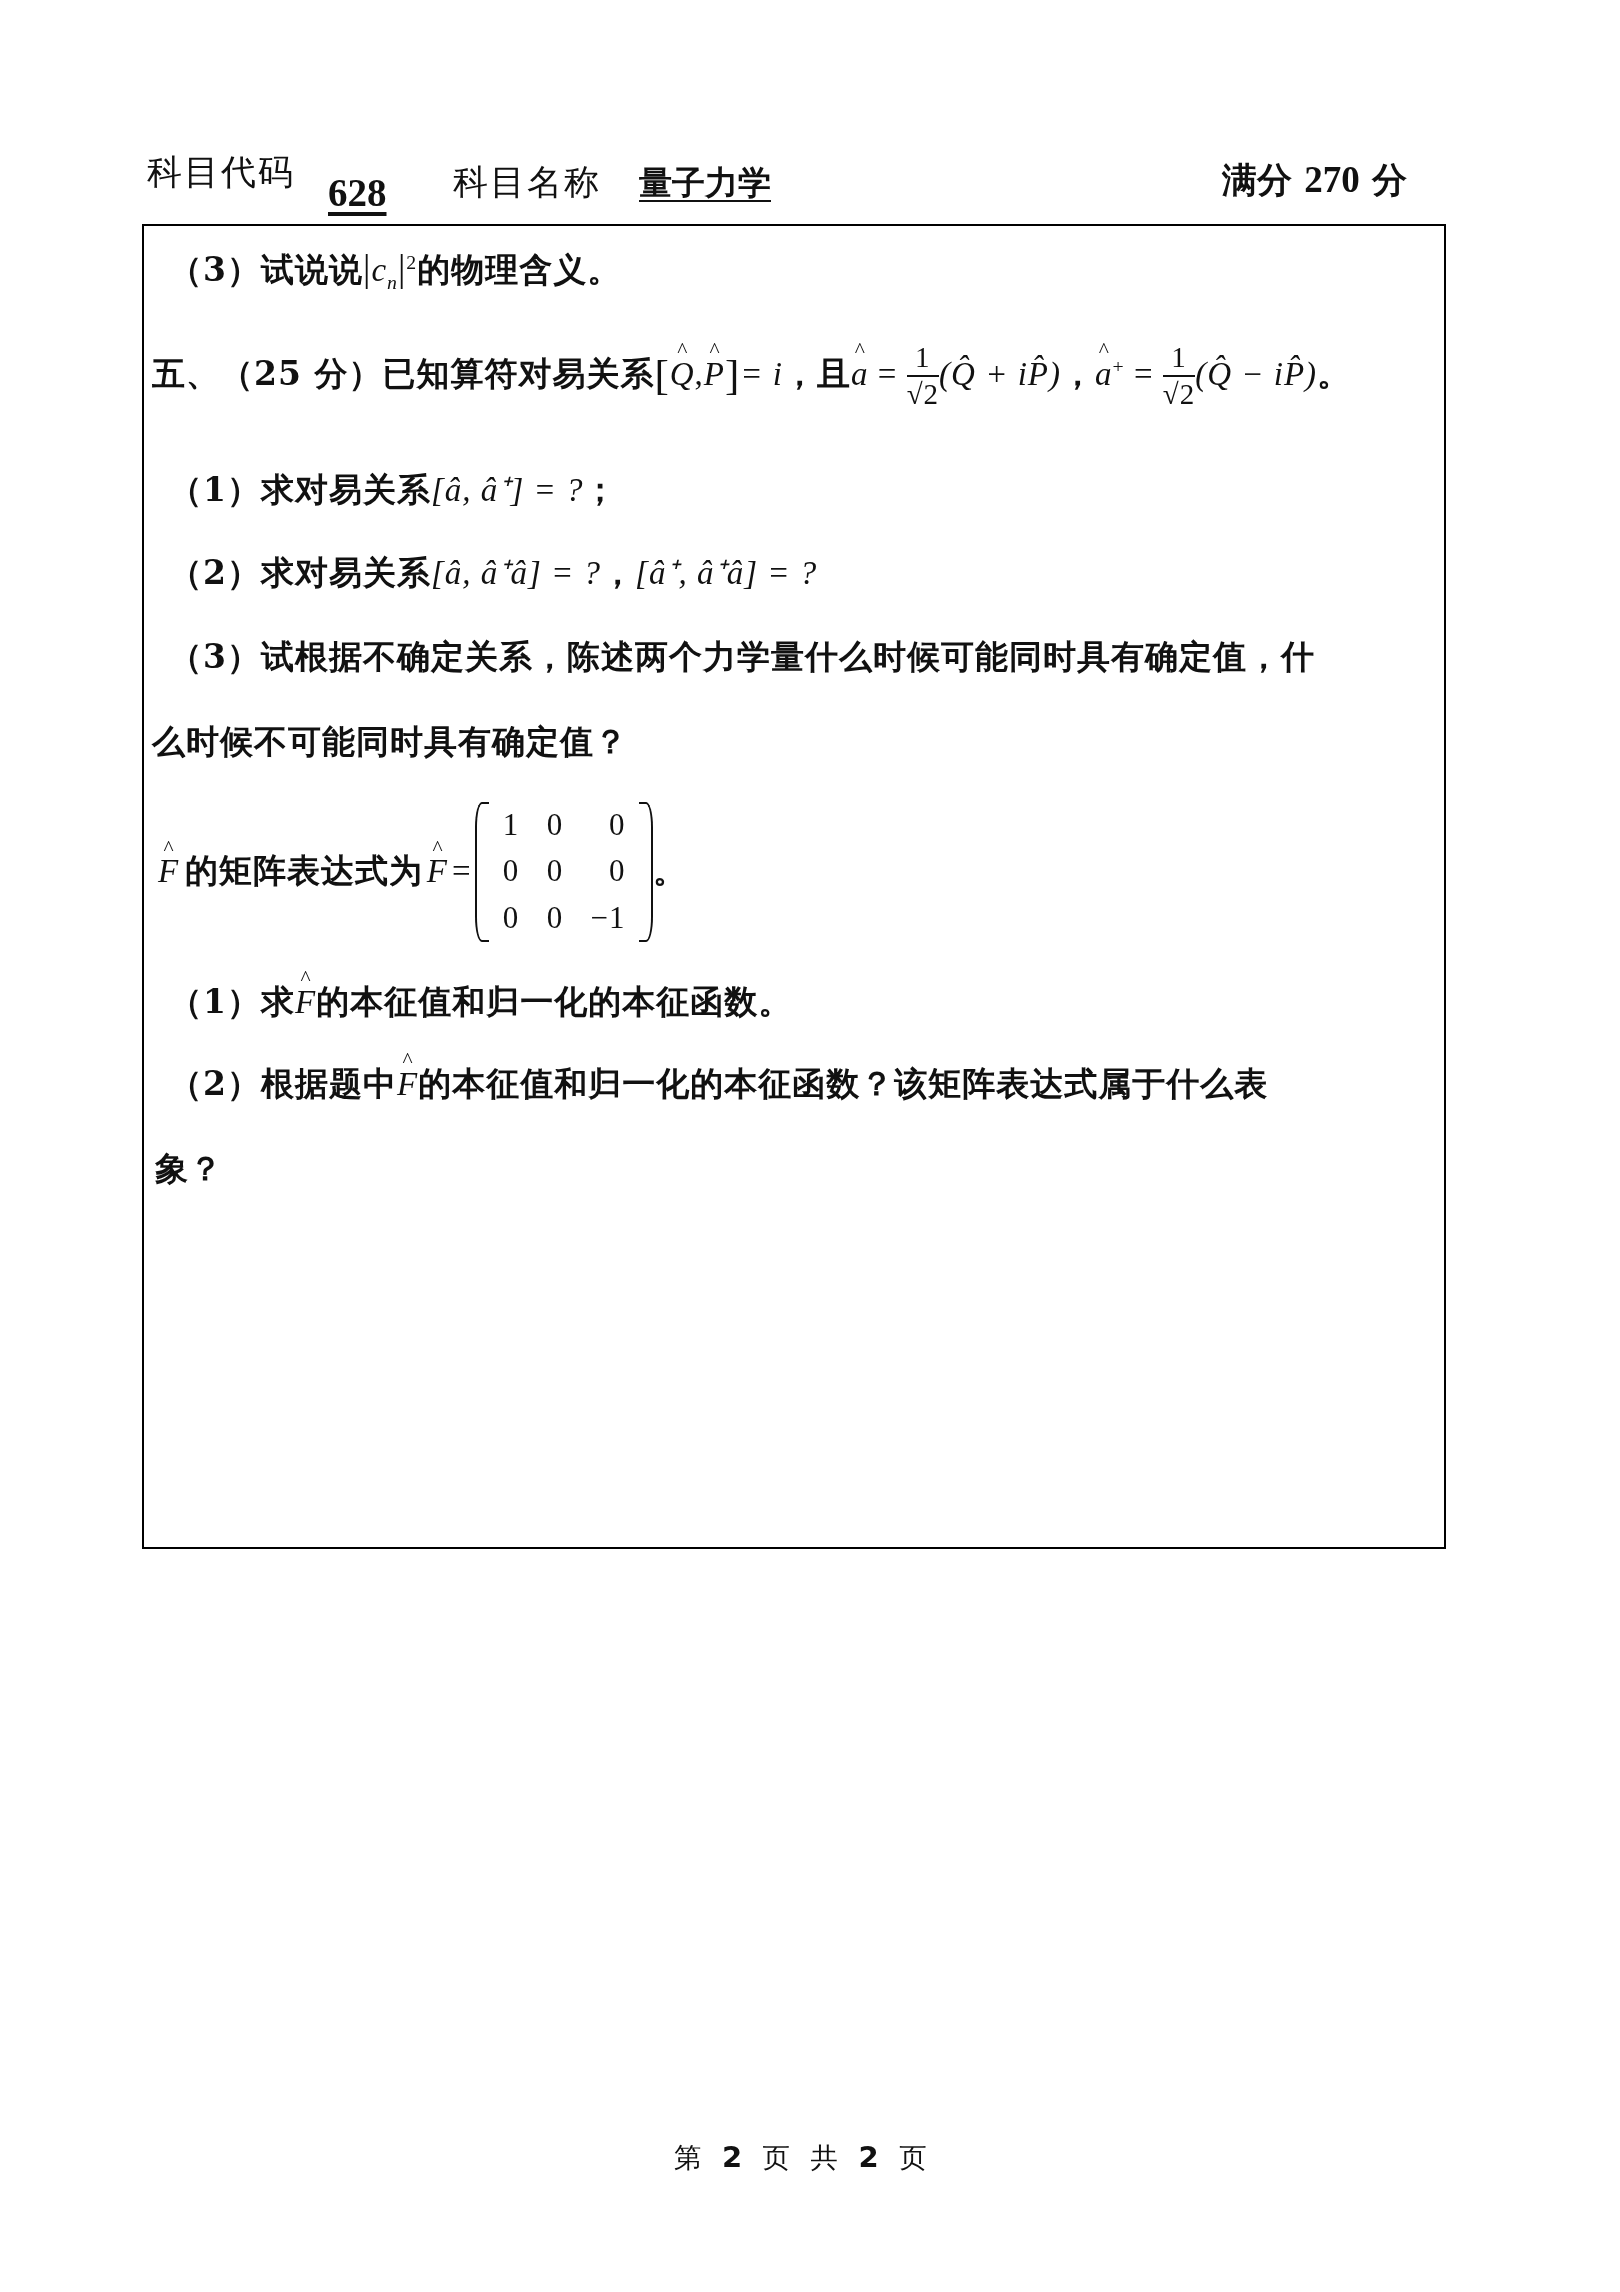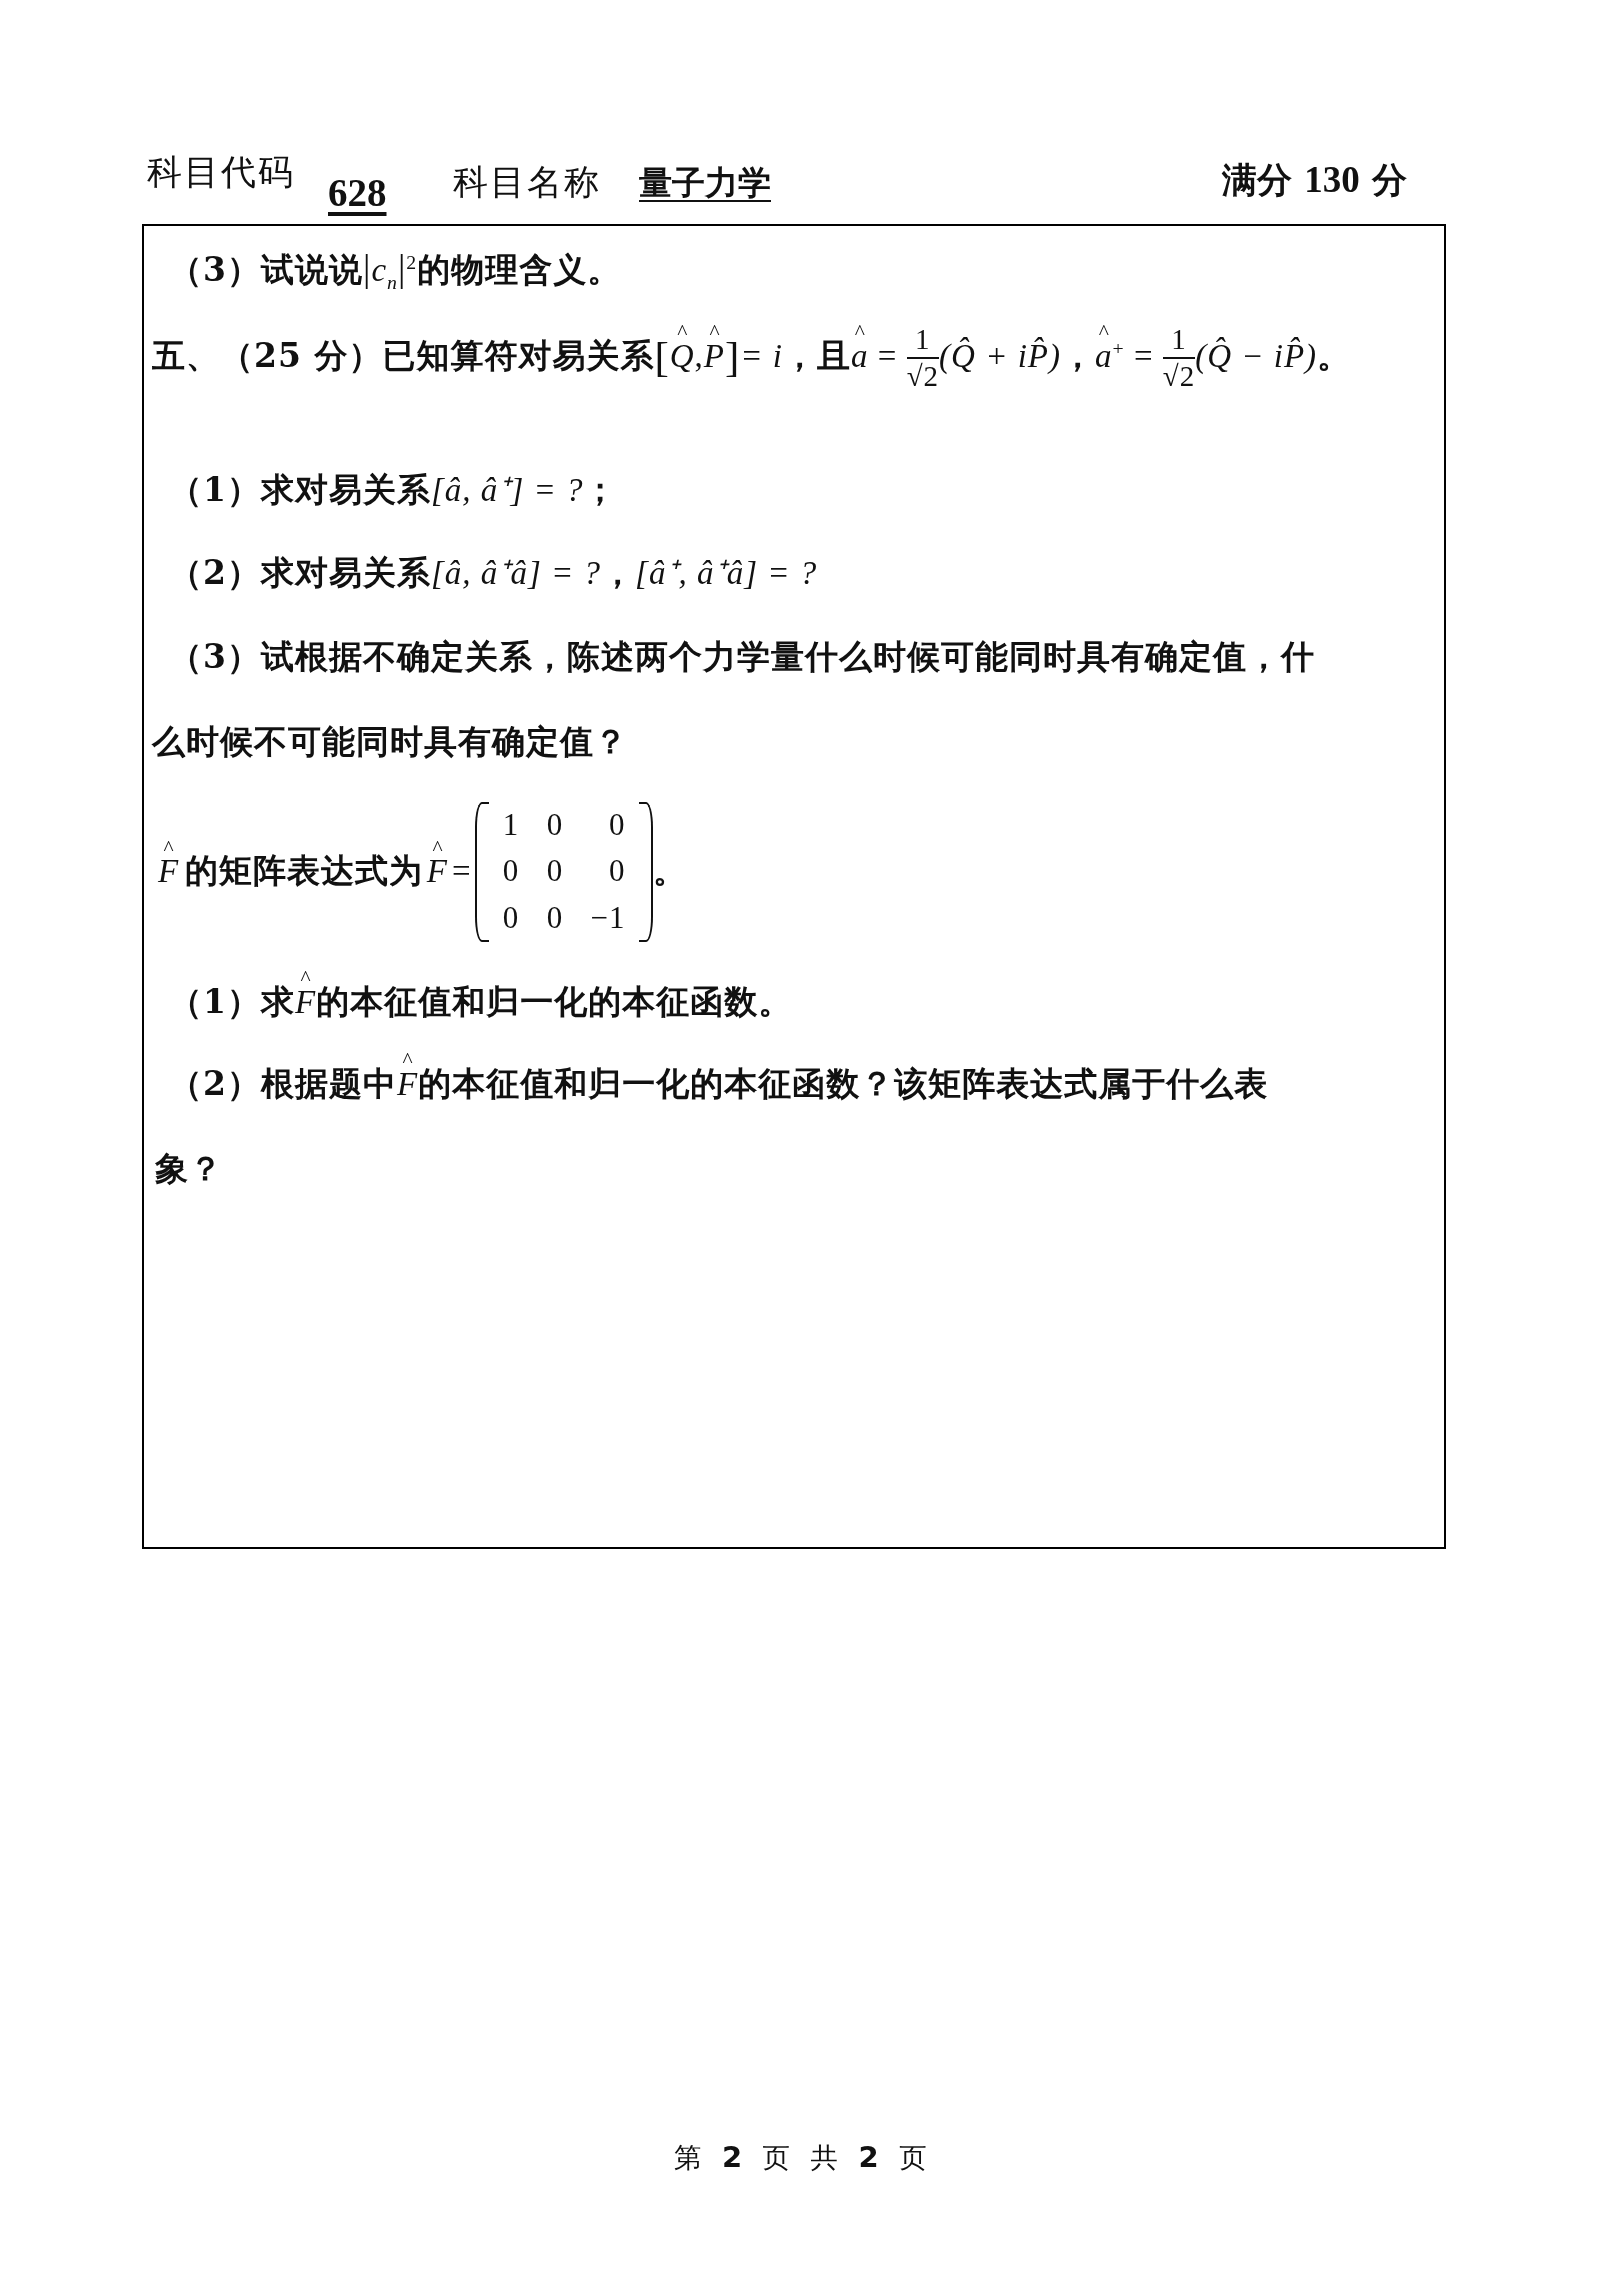--- a/index.html
+++ b/index.html
@@ -43,31 +43,31 @@
 </style>
 </head>
 <body>
 
 <div class="abs hdr" style="left:135px; top:149px;margin-left:12px;">科目代码</div>
 <div class="abs code-num" style="left:328px; top:157px;margin-top:13px;">628</div>
 <div class="abs hdr" style="left:453px; top:159px;">科目名称</div>
 <div class="abs subj-name" style="left:639px; top:161px;">量子力学</div>
 <div class="abs score" style="left:1222px; top:157px;">
   <span>满分</span>
-  <span class="num">130</span>
+  <span class="num">270</span>
   <span>分</span>
 </div>
 
 <div class="frame"></div>
 
 <div class="abs line" style="left:169px; top:247px;">
   <span>（3）试说说</span><span class="mr" style="font-size:37px;">|</span><span class="m">c</span><sub class="m">n</sub><span class="mr" style="font-size:37px;">|</span><sup class="mr">2</sup><span>的物理含义。</span>
 </div>
 
-<div class="abs line" style="left:152px; top:325px;">
+<div class="abs line" style="left:152px; top:343px;">
   <span>五、（25 分）已知算符对易关系</span><span class="brk">[</span><span class="m hat">Q</span><span class="mr">,</span><span class="m hat">P</span><span class="brk">]</span><span class="m">= i</span><span>，且</span><span class="m hat">a</span><span class="mr"> = </span><span class="frac"><span class="num">1</span><span class="den">√2</span></span><span class="m">(Q̂ + iP̂)</span><span>，</span><span class="m hat">a</span><sup class="mr">+</sup><span class="mr"> = </span><span class="frac"><span class="num">1</span><span class="den">√2</span></span><span class="m">(Q̂ − iP̂)</span><span>。</span>
 </div>
 
 <div class="abs line" style="left:169px; top:466px;text-align:center;">
   <span>（1）求对易关系</span><span class="m">[â, â⁺] = ?</span><span>；</span>
 </div>
 <div class="abs line" style="left:169px; top:549px;">
   <span>（2）求对易关系</span><span class="m">[â, â⁺â] = ?</span><span>，</span><span class="m">[â⁺, â⁺â] = ?</span>
 </div>
 <div class="abs line" style="left:169px; top:635px;text-align:right;">（3）试根据不确定关系，陈述两个力学量什么时候可能同时具有确定值，什</div>

